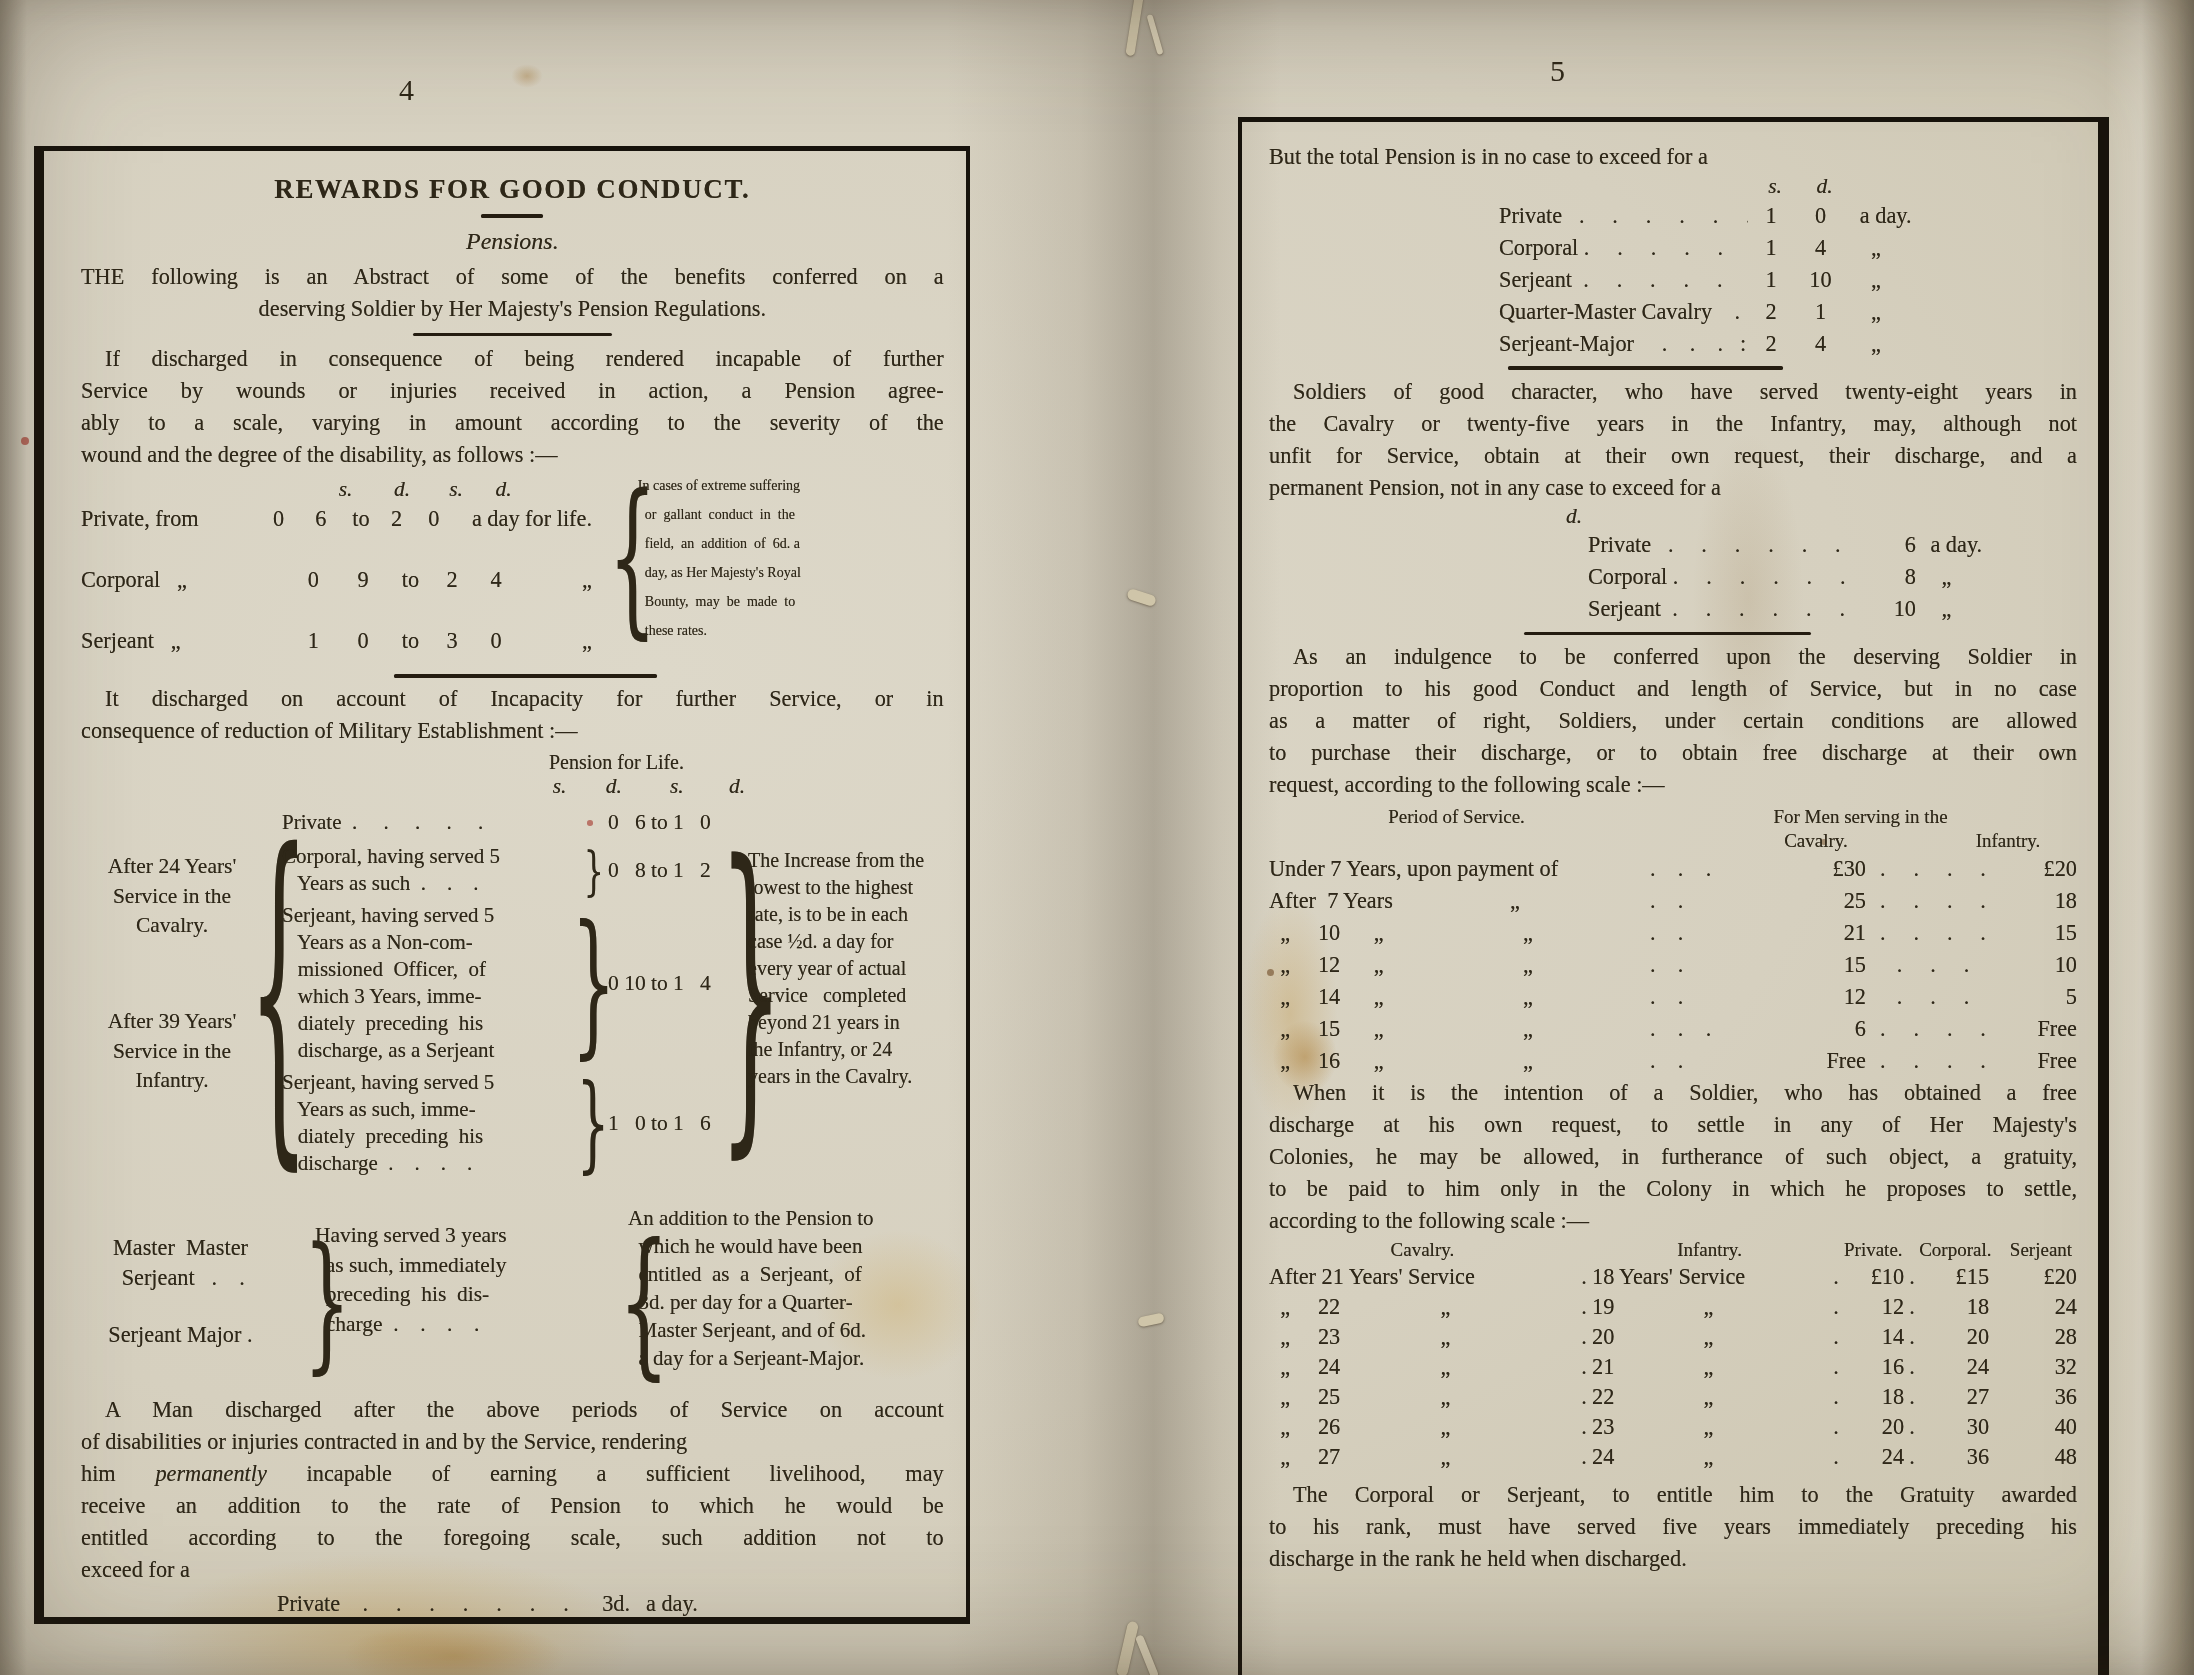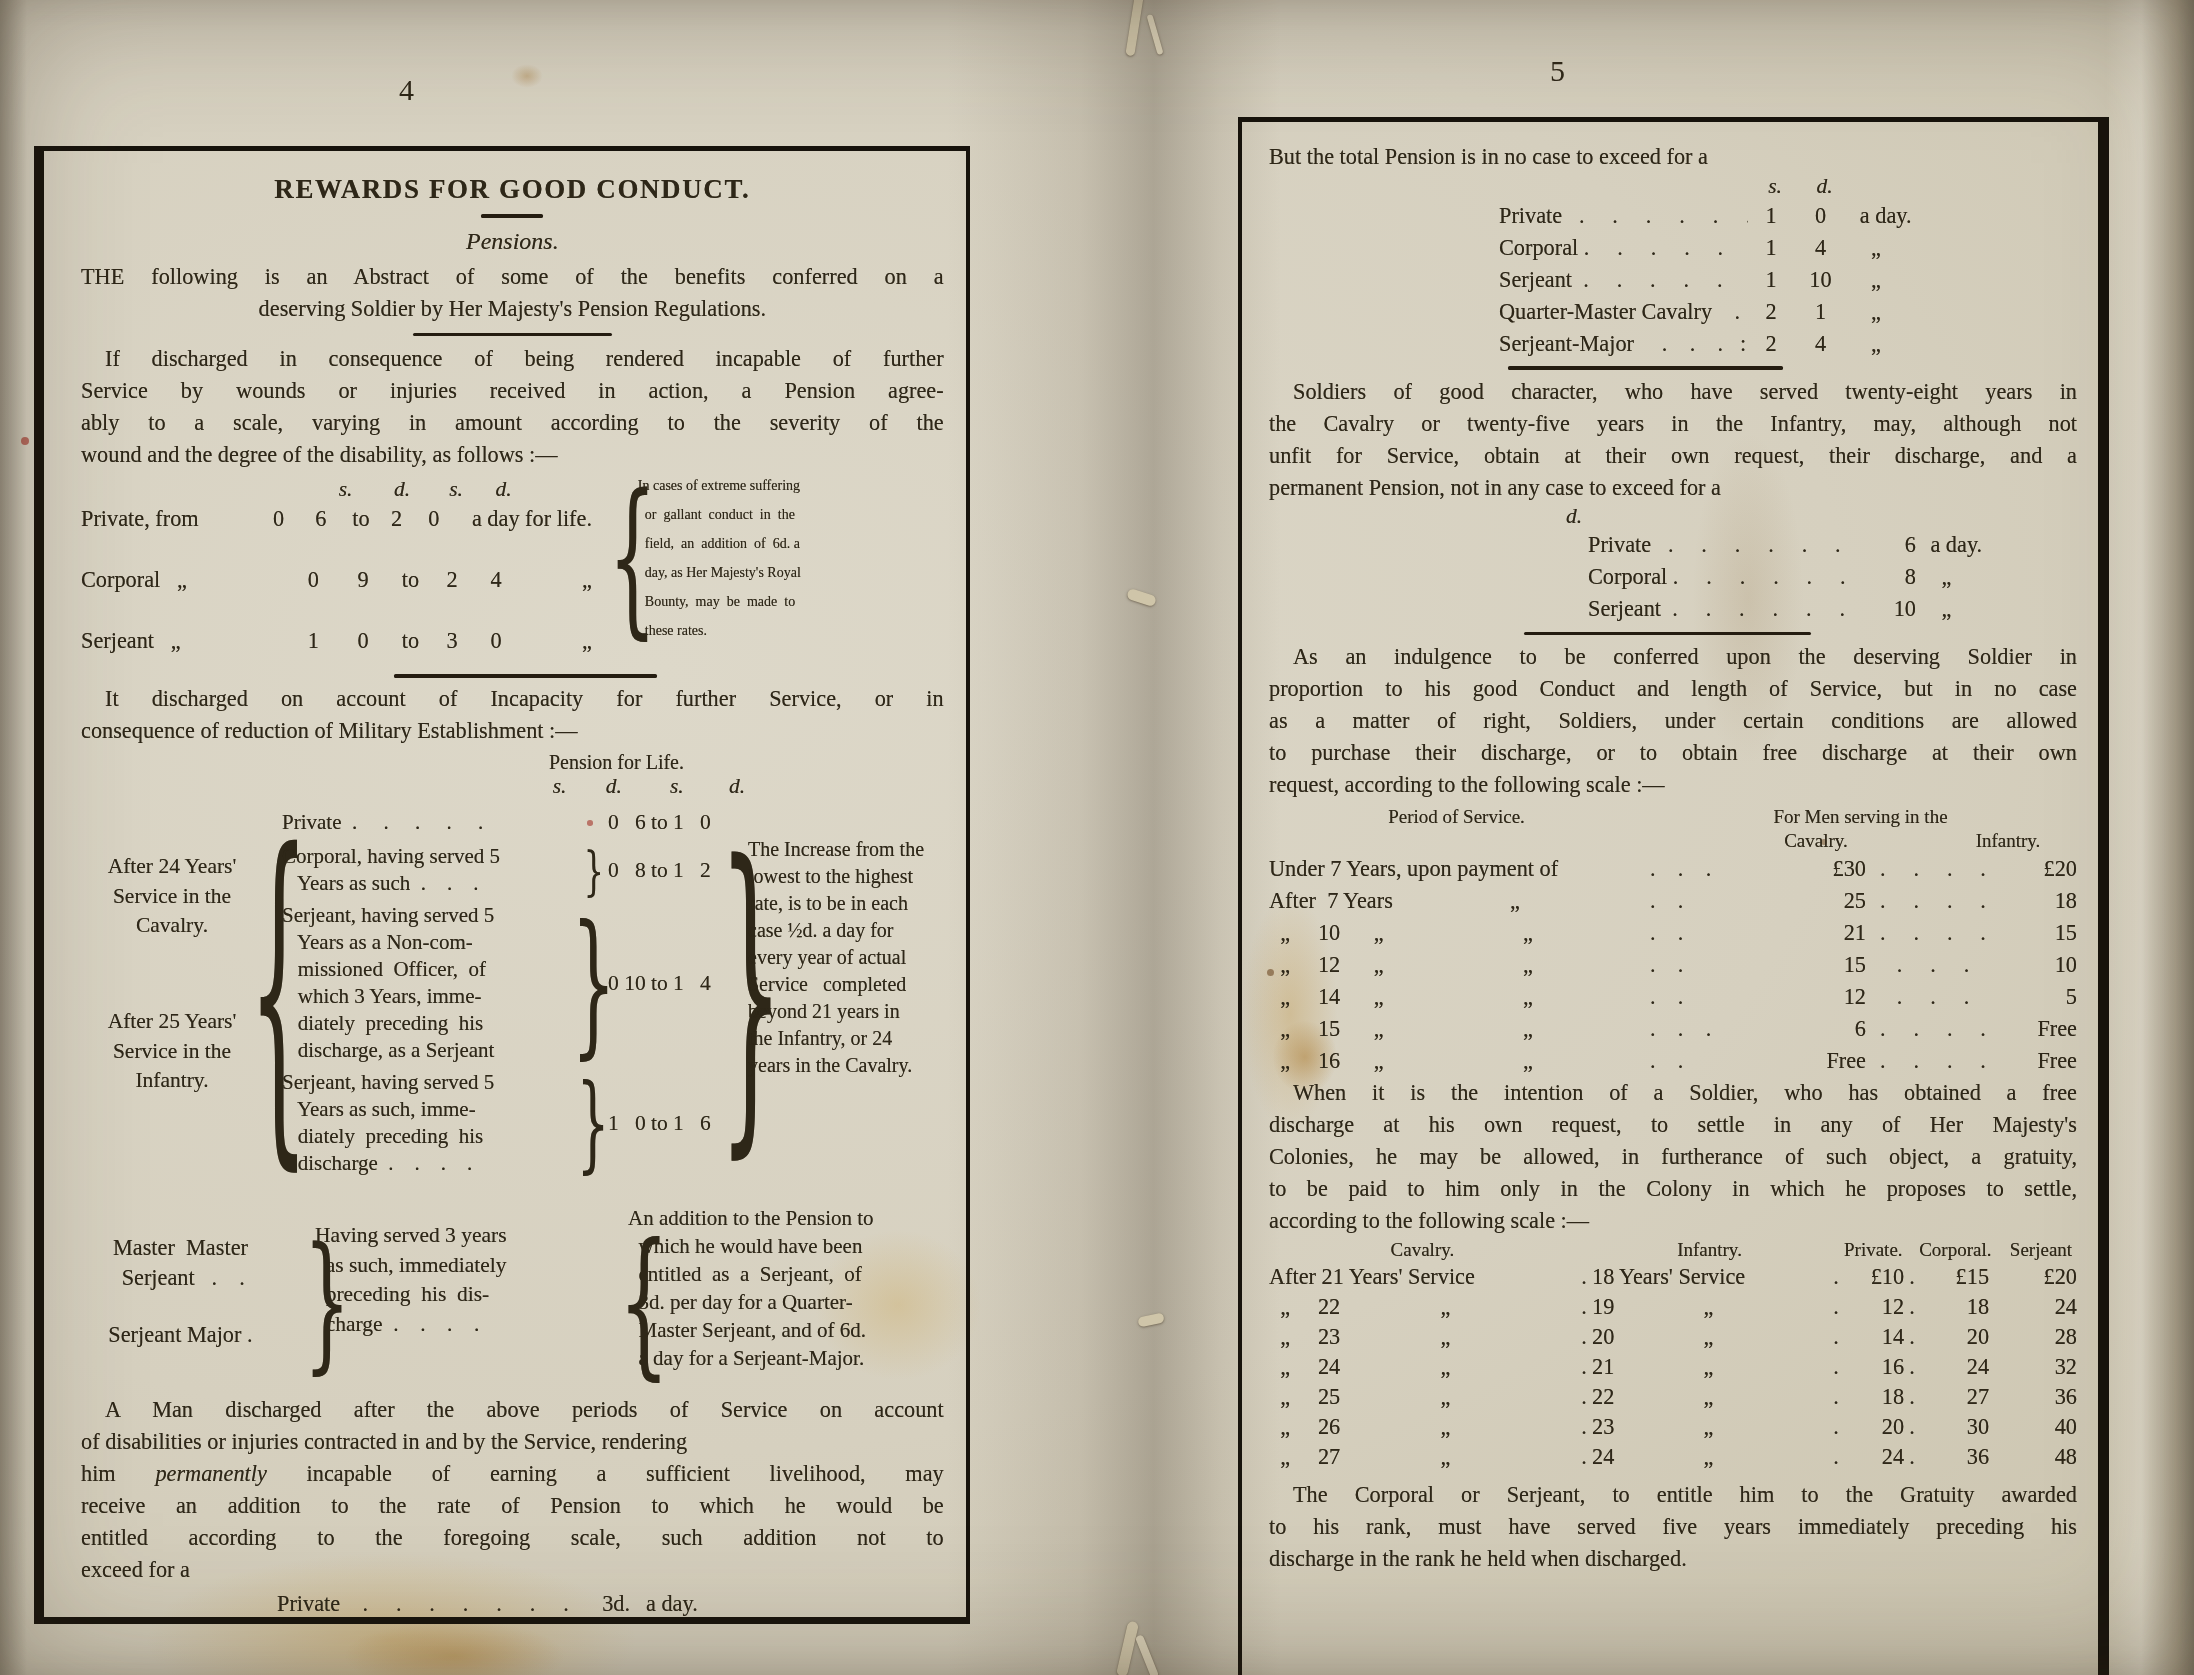--- a/index.html
+++ b/index.html
@@ -75,21 +75,21 @@
   .br-giant{position:absolute;left:168px;top:59px;font-size:361px;transform:scaleX(.26);transform-origin:left top;width:96px;}
   .pt-groups{position:absolute;left:201px;top:56px;width:447px;}
   .pgroup{display:flex;align-items:center;margin-bottom:4.8px;}
   .pg-desc{width:297px;font-size:21px;line-height:27px;white-space:pre;}
   .pg-brace{width:29px;display:flex;align-items:center;justify-content:center;}
   .br-g2{font-size:53px;transform:scaleX(.6);}
   .br-g3{font-size:156px;transform:scaleX(.45);}
   .br-g4{font-size:104px;transform:scaleX(.5);}
   .pg-val{white-space:pre;font-size:21.5px;}
   .br-ptall{position:absolute;left:638px;top:73px;font-size:335px;transform:scaleX(.3);transform-origin:left top;width:88px;}
-  .pt-note{position:absolute;left:667px;top:86px;width:201px;font-size:20px;line-height:27px;white-space:pre;}
+  .pt-note{position:absolute;left:667px;top:97px;width:201px;font-size:20px;line-height:27px;white-space:pre;}
 
   
   .qm{display:flex;margin-top:8px;height:184px;}
   .qm-labels{width:201px;text-align:center;font-size:22.3px;line-height:30px;}
   .qm-lbl1{margin-top:22.3px;white-space:pre;}
   .qm-lbl2{margin-top:27px;white-space:pre;}
   .qm-brace1{width:35px;display:flex;align-items:center;}
   .br-qm1{font-size:148px;transform:scaleX(.5);}
   .qm-desc{width:281px;font-size:21.5px;line-height:29.5px;white-space:pre;margin-top:11.2px;}
   .qm-brace2{width:35px;display:flex;align-items:center;}
@@ -267,21 +267,21 @@
     <div class="pt-hdr">Pension for Life.</div>
     <div class="pt-sd">
       <span class="h1">s.</span>
       <span class="h2">d.</span>
       <span class="h3">s.</span>
       <span class="h4">d.</span>
     </div>
     <div class="pt-label pt-l1">After 24 Years'
 Service in the
 Cavalry.</div>
-    <div class="pt-label pt-l2">After 25 Years'
+    <div class="pt-label pt-l2">After 39 Years'
 Service in the
 Infantry.</div>
     <span class="brace br-giant">{</span>
 
     <div class="pt-groups">
       <div class="pgroup">
         <div class="pg-desc">Private  .     .     .     .     .</div>
         <div class="pg-brace"></div>
         <div class="pg-val">0   6 to 1   0</div>
       </div>

